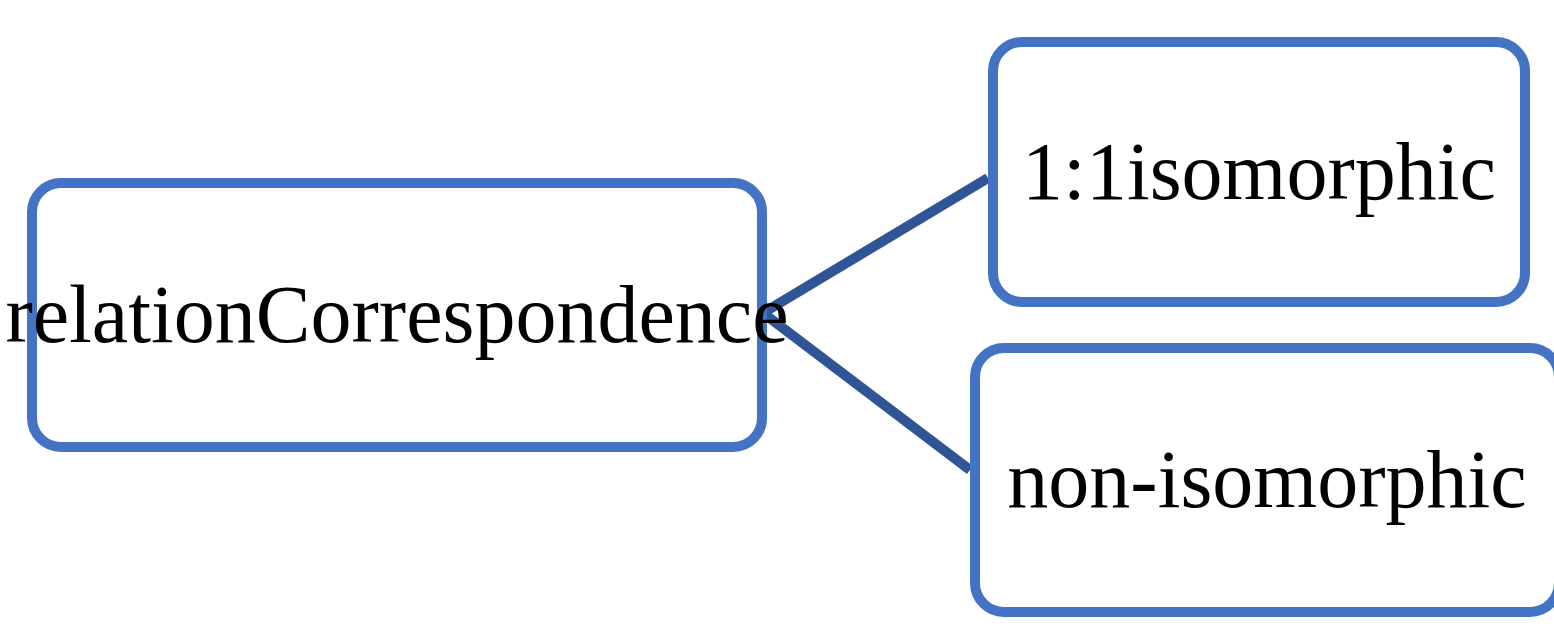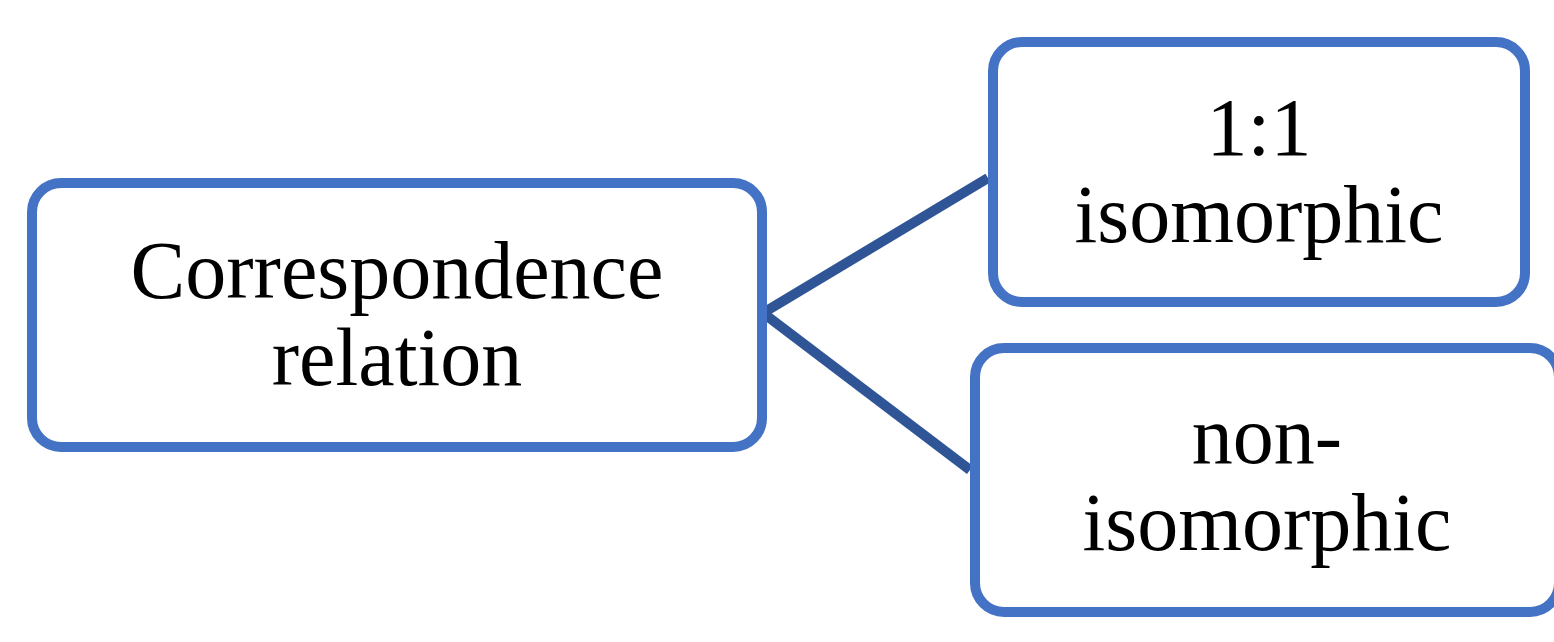--- a/index.html
+++ b/index.html
@@ -28,21 +28,20 @@
     height: 642px;
     z-index: 1;
   }
   .node {
     position: absolute;
     z-index: 2;
     background: var(--box-fill);
     border: 10px solid var(--box-border);
     border-radius: 34px;
     display: flex;
-    flex-direction: column;
     align-items: center;
     justify-content: center;
     text-align: center;
     color: var(--text);
     font-size: 82px;
     line-height: 1.06;
   }
   .node-left {
     left: 27px;  top: 178px;
     width: 740px; height: 274px;
@@ -61,22 +60,22 @@
 <body>
 
 <div class="canvas">
 
   <svg class="edges-layer" viewBox="0 0 1554 642" xmlns="http://www.w3.org/2000/svg">
     <line x1="763" y1="313" x2="988" y2="178" stroke-width="10" stroke-linecap="butt" stroke="#2F5597"></line>
     <line x1="763" y1="313" x2="970" y2="470" stroke-width="10" stroke-linecap="butt" stroke="#2F5597"></line>
   </svg>
 
   <div class="node node-left">
+    <span class="node-line">relation</span>
     <span class="node-line">Correspondence</span>
-    <span class="node-line">relation</span>
   </div>
 
   <div class="node node-top-right">
     <span class="node-line">1:1</span>
     <span class="node-line">isomorphic</span>
   </div>
 
   <div class="node node-bottom-right">
     <span class="node-line">non-</span>
     <span class="node-line">isomorphic</span>

